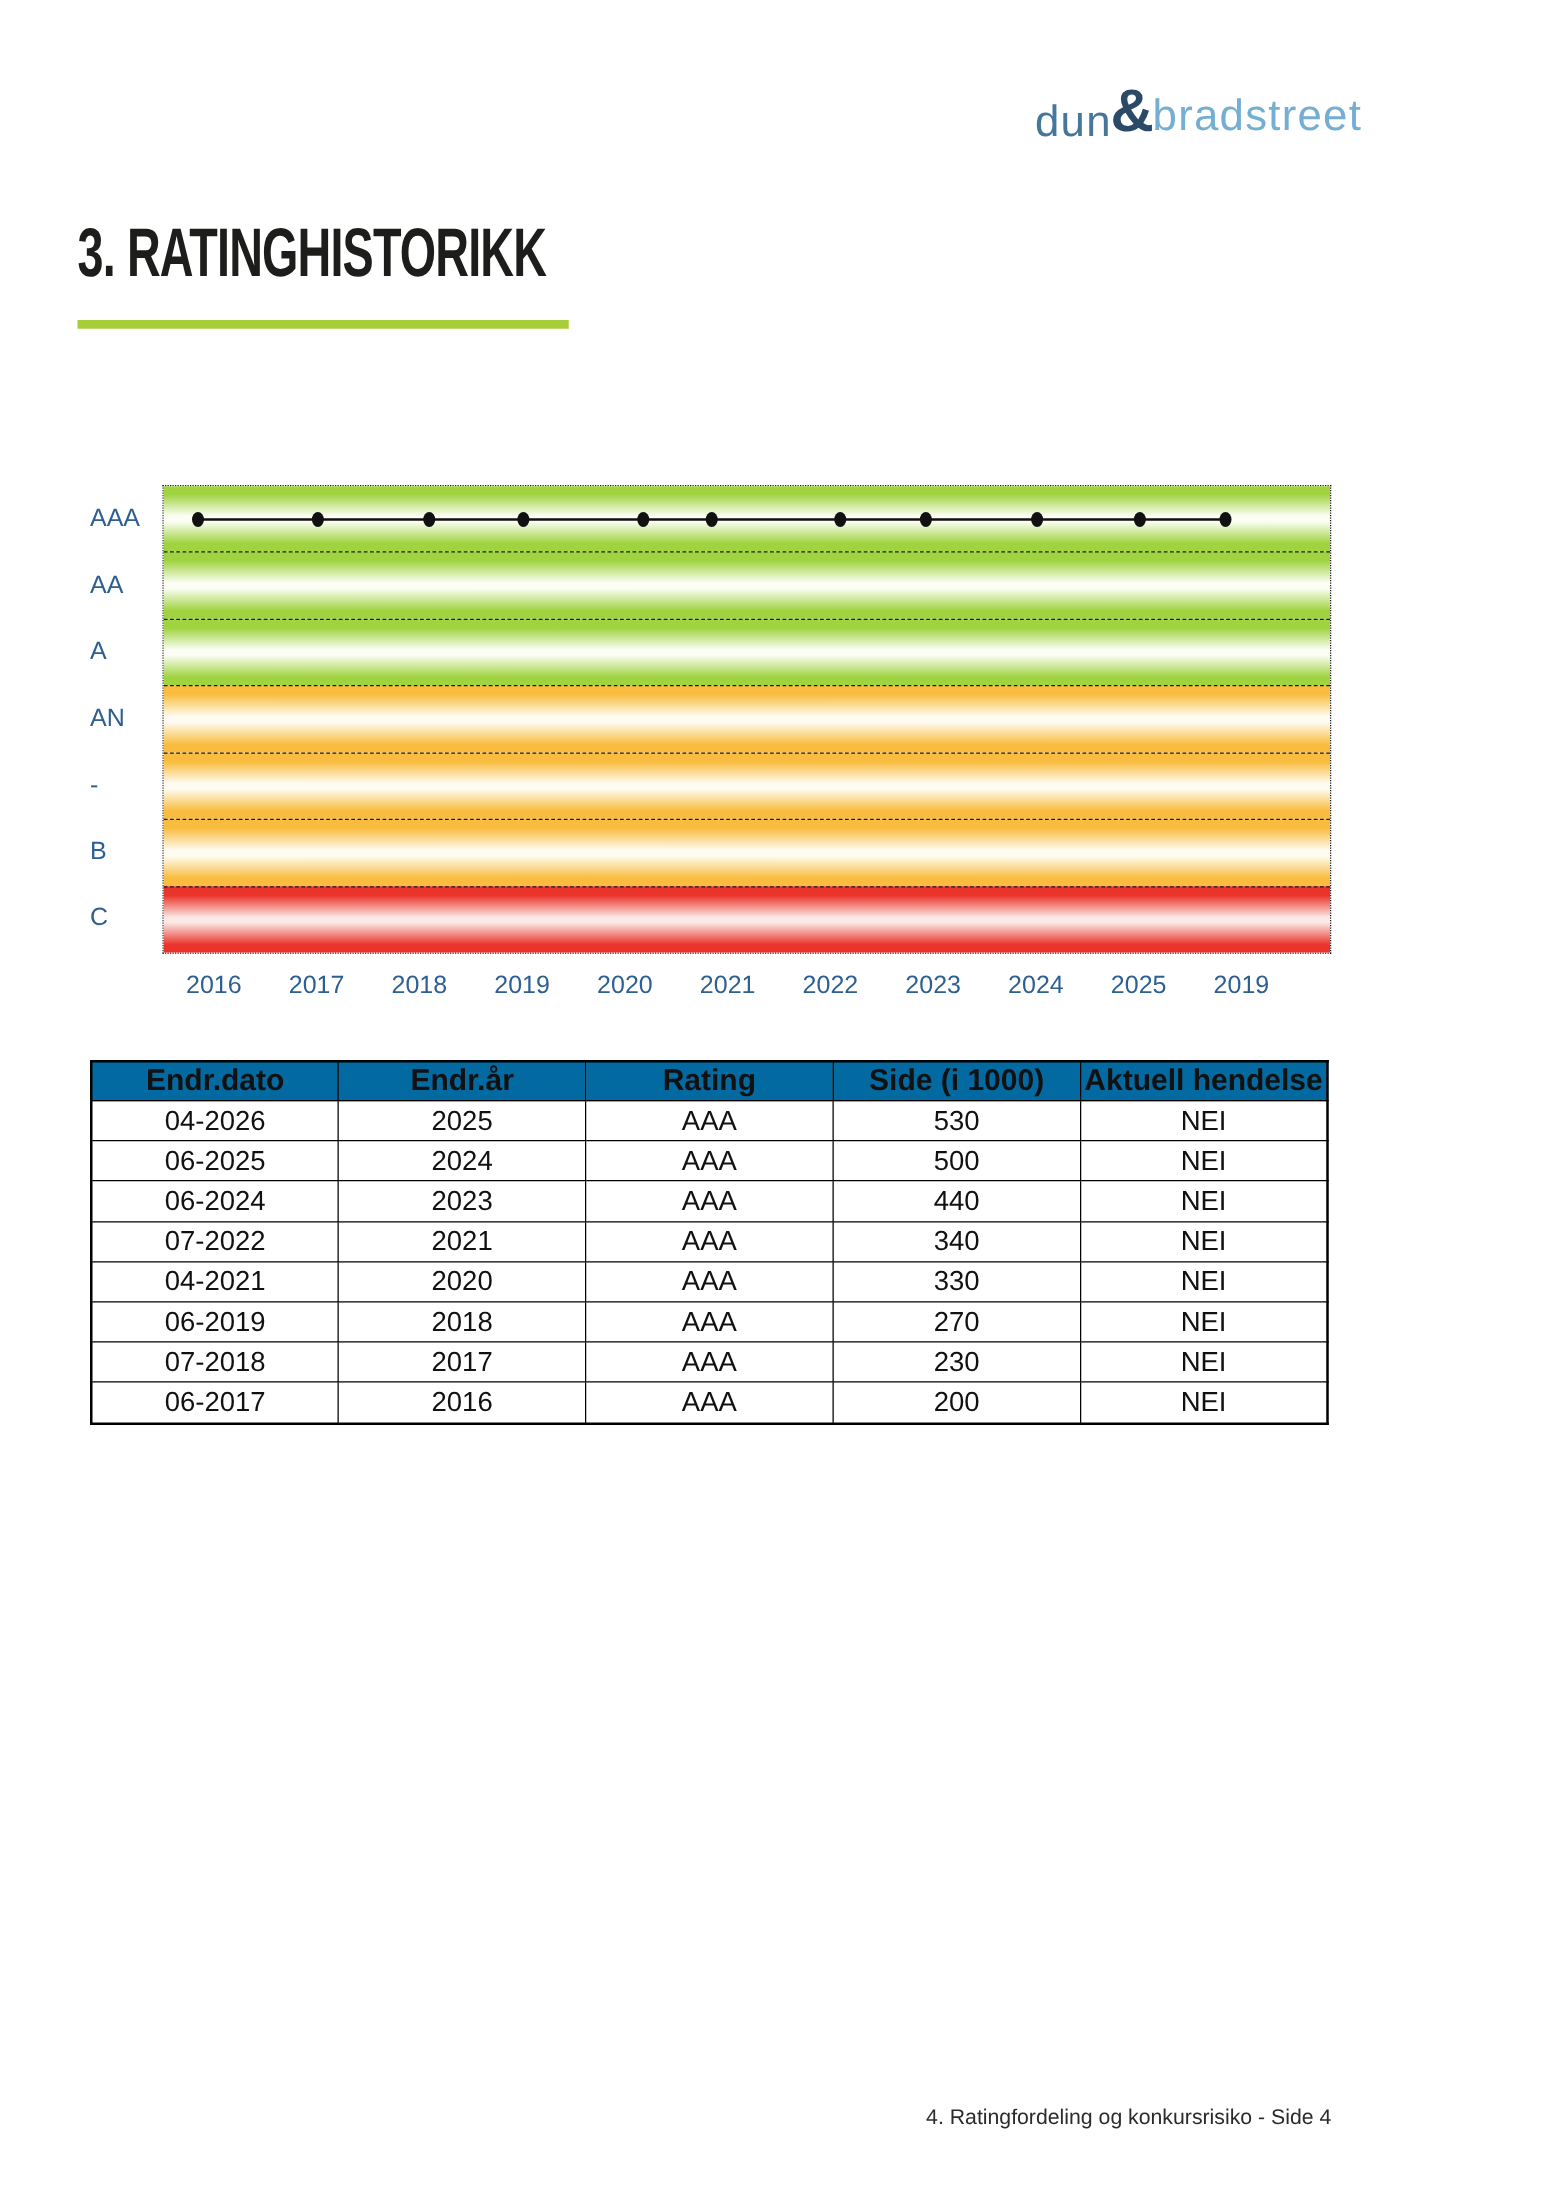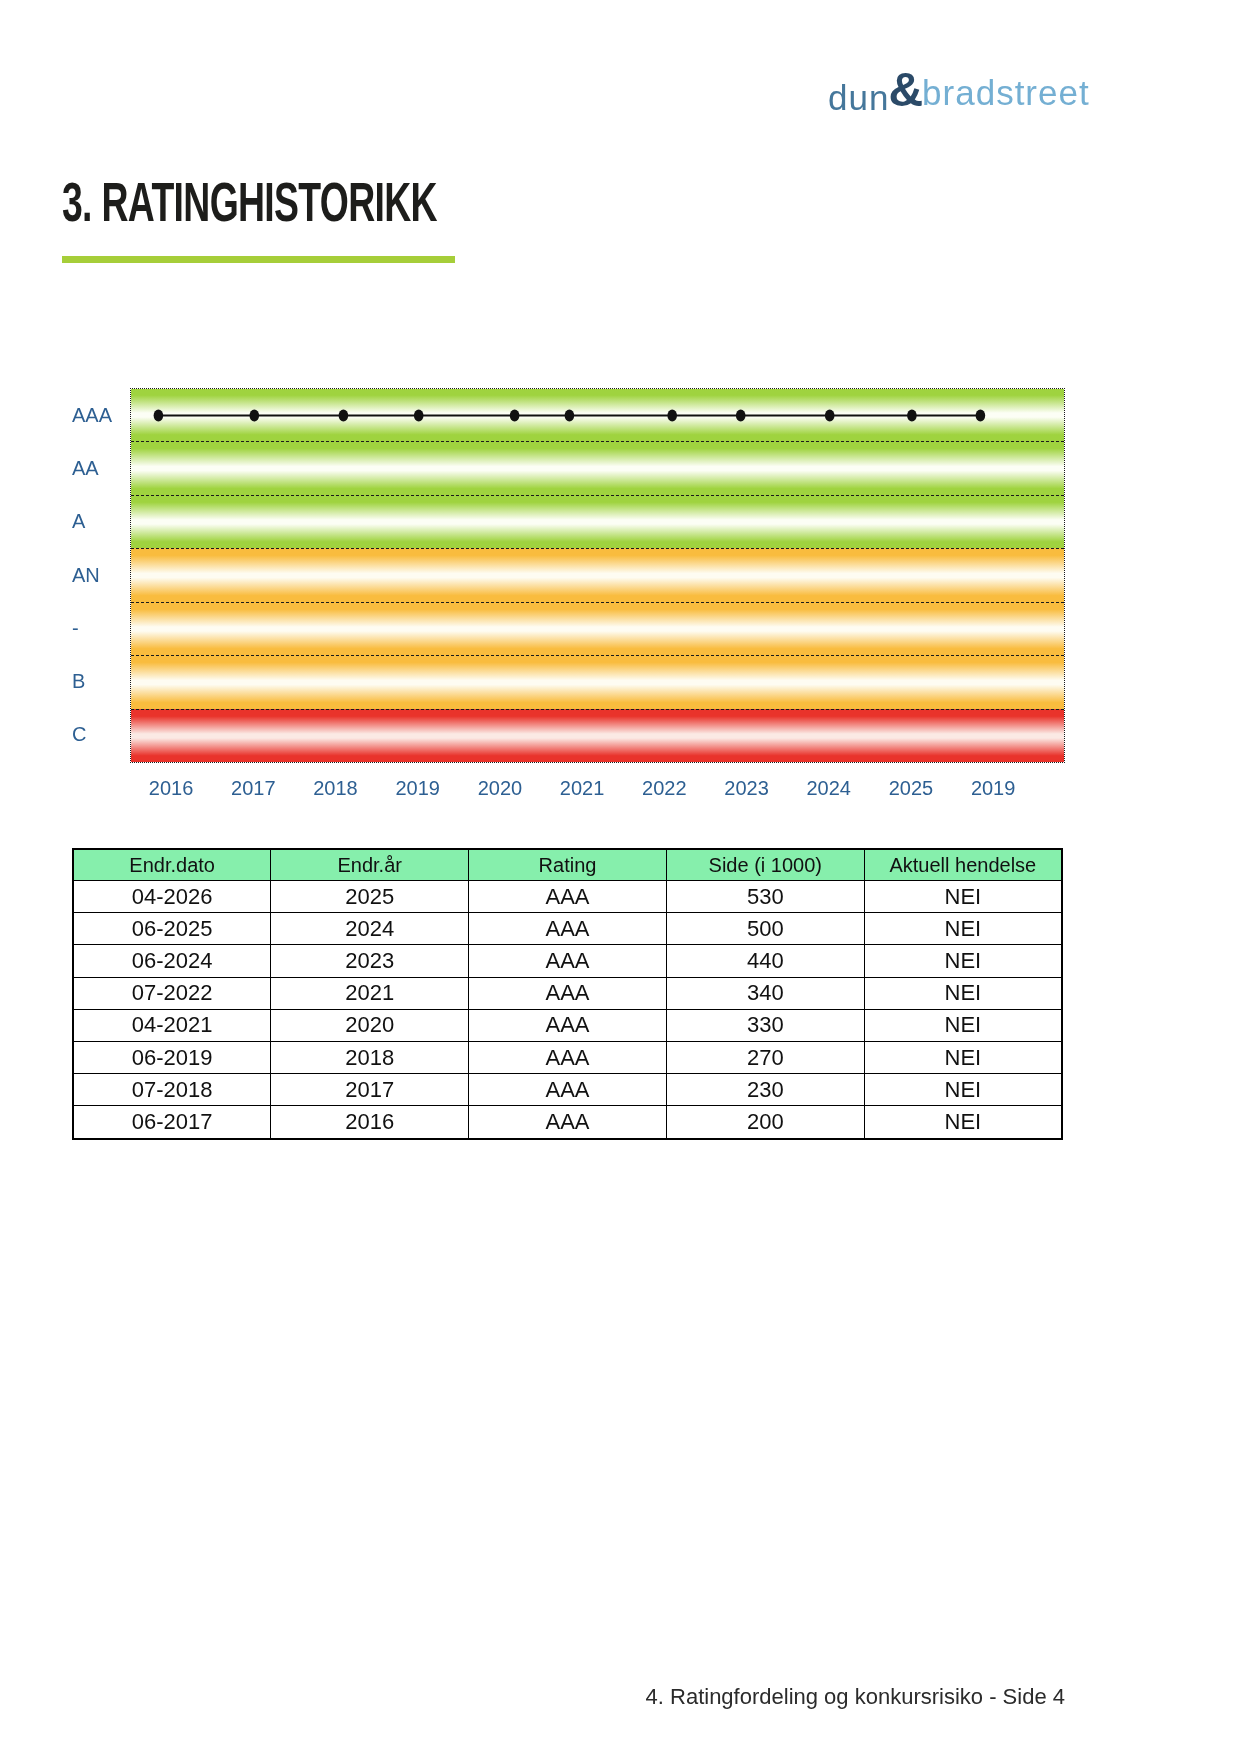--- a/index.html
+++ b/index.html
@@ -27,25 +27,25 @@
   .band + .band{border-top:1.5px dashed #1b1b1b;}
   .series-svg{position:absolute;top:0;left:0;width:100%;height:100%;}
   .ylabs{position:absolute;left:0;top:0;width:130px;height:373px;}
   .ylab{position:absolute;left:72px;font-size:20px;color:#2d5f92;line-height:22px;}
   .xlab{position:absolute;top:389px;transform:translateX(-50%);font-size:20px;color:#2d5f92;}
 
   
   .ratings{position:absolute;left:72px;top:848px;width:991px;border-collapse:collapse;
            border:2px solid #000;table-layout:fixed;}
   .ratings th,.ratings td{border:1px solid #000;text-align:center;padding:0;color:#111;}
-  .ratings th{background:#86efac;height:30px;font-size:20px;font-weight:400;}
+  .ratings th{background:#0369a1;height:30px;font-size:24px;font-weight:700;}
   .ratings td{height:31.2px;font-size:22px;font-weight:400;}
 
   
-  .footer{position:absolute;right:176px;top:1684px;font-size:22px;color:#2b2b2b;}
+  .footer{position:absolute;right:176px;top:1684px;font-size:17px;color:#2b2b2b;}
 </style>
 </head>
 <body>
 
 <div class="page">
 
   <div class="logo">
     <span class="logo-w1" style="color: rgb(69, 119, 155);">dun</span>
     <span class="logo-amp" style="color: rgb(43, 74, 104);">&amp;</span>
     <span class="logo-w2" style="color: rgb(116, 175, 211);">bradstreet</span>

